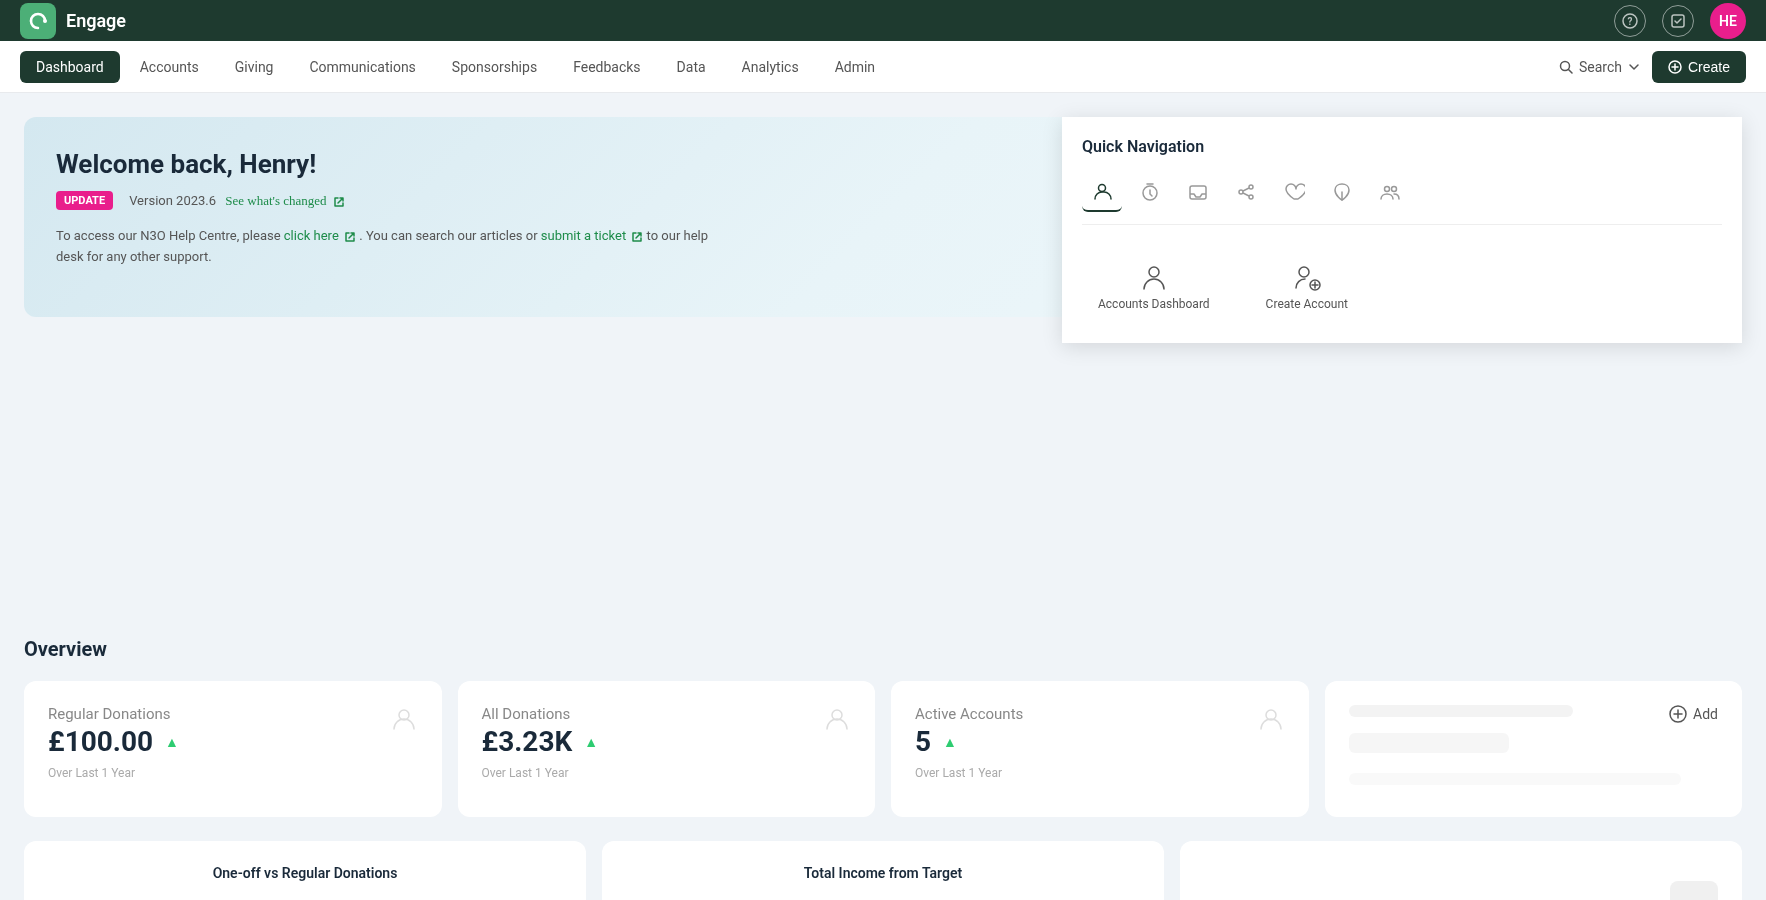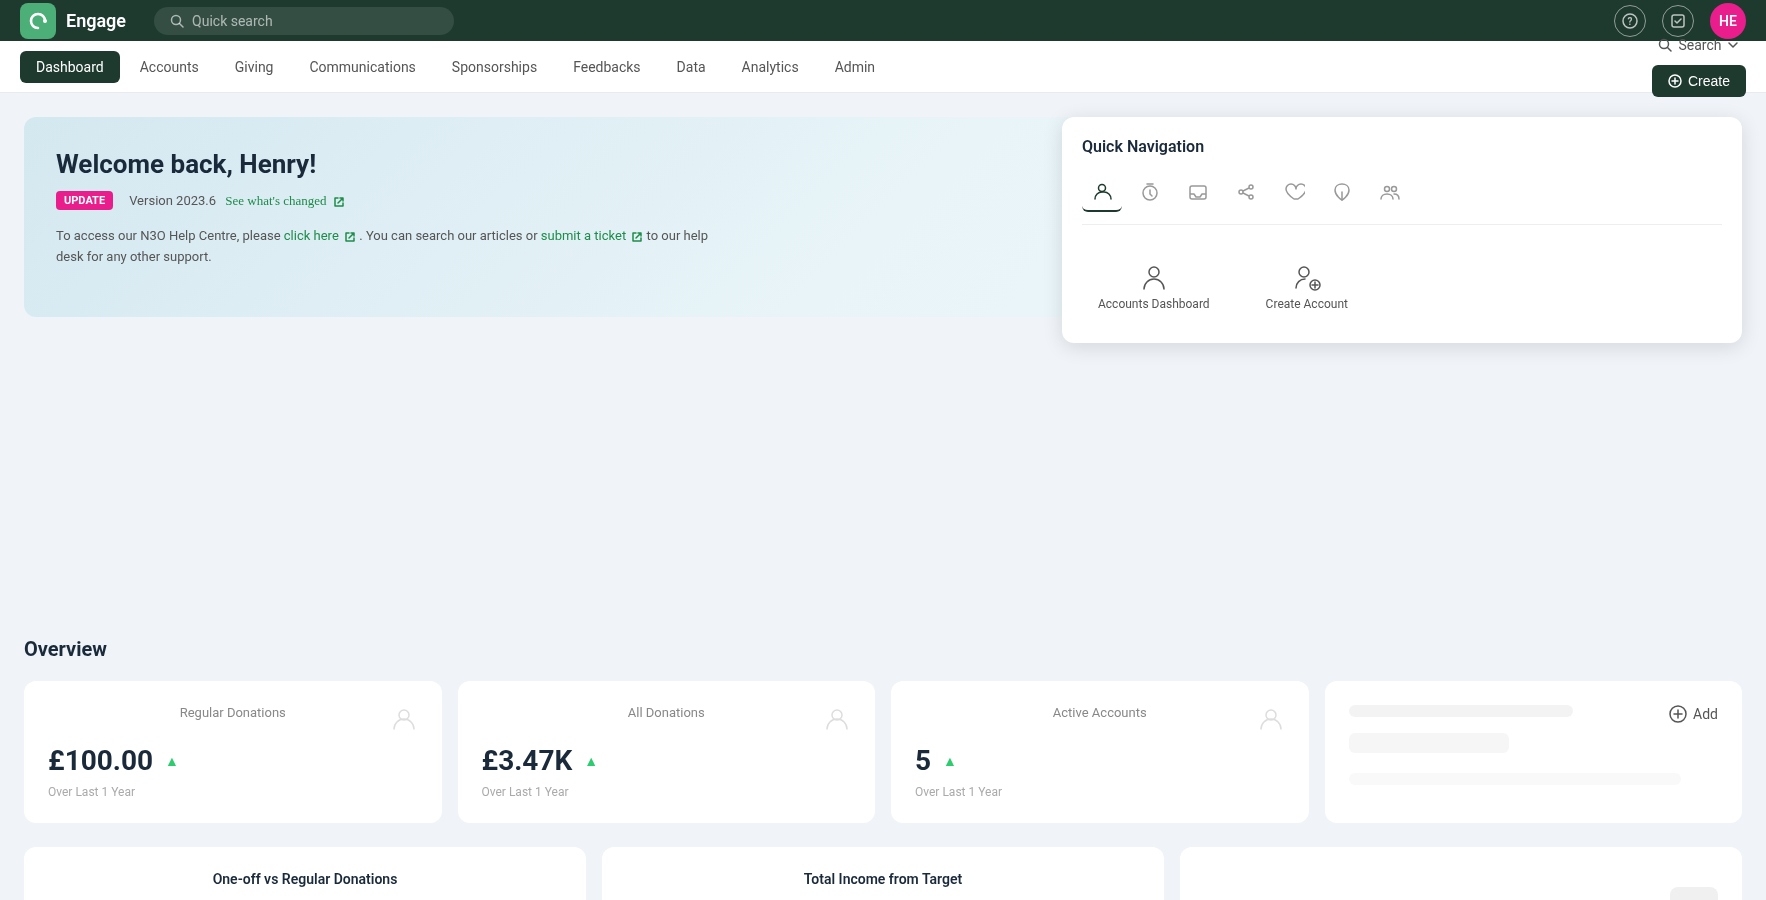--- a/index.html
+++ b/index.html
@@ -98,21 +98,20 @@
     .nav-tab.active {
       background: #1e3a2f;
       color: white;
       border-radius: 6px;
     }
     .secondary-nav-right {
       margin-left: auto;
       display: flex;
       align-items: center;
       gap: 12px;
-      flex-direction: column;
     }
     .search-btn {
       display: flex;
       align-items: center;
       gap: 6px;
       color: #555;
       font-size: 14px;
       cursor: pointer;
     }
     .create-btn {
@@ -173,21 +172,21 @@
       max-width: 680px;
     }
 
     
     .quick-nav-panel {
       position: absolute;
       top: 24px;
       right: 24px;
       width: 680px;
       background: white;
-      border-radius: 12px;
+      border-radius: 0;
       box-shadow: 0 4px 20px rgba(0,0,0,0.12);
       padding: 20px;
       z-index: 10;
     }
     .quick-nav-title {
       font-size: 16px;
       font-weight: 600;
       color: #1a2a3a;
       margin-bottom: 16px;
     }
@@ -255,24 +254,23 @@
       gap: 16px;
       margin-bottom: 24px;
     }
     .stat-card {
       background: white;
       border-radius: 12px;
       padding: 24px;
       position: relative;
     }
     .stat-label {
-      font-size: 13px;
+      font-size: 15px;
       color: #888;
-      margin-bottom: 24px;
-      text-align: center;
+      margin-bottom: 2px;
     }
     .stat-value {
       font-size: 28px;
       font-weight: 700;
       color: #1a2a3a;
       display: flex;
       align-items: center;
       gap: 12px;
     }
     .trend-up {
@@ -350,27 +348,20 @@
     <div class="logo-icon">
       <svg width="22" height="22" viewBox="0 0 22 22" fill="none">
         <path d="M4 11 C4 7 7 4 11 4 C15 4 18 7 18 11" stroke="white" stroke-width="2.5" stroke-linecap="round" fill="none"></path>
         <path d="M11 18 C7 18 4 15 4 11" stroke="white" stroke-width="2.5" stroke-linecap="round" fill="none"></path>
         <circle cx="18" cy="11" r="2" fill="white"></circle>
       </svg>
     </div>
     <span>Engage</span>
   </div>
 
-  <div class="search-bar">
-    <svg width="14" height="14" viewBox="0 0 14 14" fill="none">
-      <circle cx="6" cy="6" r="4.5" stroke="rgba(255,255,255,0.6)" stroke-width="1.5"></circle>
-      <line x1="9.5" y1="9.5" x2="13" y2="13" stroke="rgba(255,255,255,0.6)" stroke-width="1.5" stroke-linecap="round"></line>
-    </svg>
-    <span style="color:rgba(255,255,255,0.6);font-size:14px;">Quick search</span>
-  </div>
 
   <div class="top-nav-right">
     <div class="nav-icon-btn">
       <svg width="16" height="16" viewBox="0 0 16 16" fill="none">
         <circle cx="8" cy="8" r="7" stroke="rgba(255,255,255,0.7)" stroke-width="1.5"></circle>
         <text x="8" y="12" text-anchor="middle" fill="rgba(255,255,255,0.7)" font-size="10" font-weight="600">?</text>
       </svg>
     </div>
     <div class="nav-icon-btn">
       <svg width="16" height="16" viewBox="0 0 16 16" fill="none">
@@ -551,21 +542,21 @@
           <svg width="28" height="28" viewBox="0 0 28 28" fill="none">
             <circle cx="14" cy="10" r="5" stroke="#ddd" stroke-width="1.5"></circle>
             <path d="M4 24c0-5.523 4.477-10 10-10s10 4.477 10 10" stroke="#ddd" stroke-width="1.5" stroke-linecap="round"></path>
           </svg>
         </div>
       </div>
 
       <div class="stat-card">
         <div class="stat-label">All Donations</div>
         <div class="stat-value">
-          <span>£3.47K</span>
+          <span>£3.23K</span>
           <span class="trend-up">▲</span>
         </div>
         <div class="stat-period">Over Last 1 Year</div>
         <div class="stat-icon">
           <svg width="28" height="28" viewBox="0 0 28 28" fill="none">
             <circle cx="14" cy="10" r="5" stroke="#ddd" stroke-width="1.5"></circle>
             <path d="M4 24c0-5.523 4.477-10 10-10s10 4.477 10 10" stroke="#ddd" stroke-width="1.5" stroke-linecap="round"></path>
           </svg>
         </div>
       </div>

